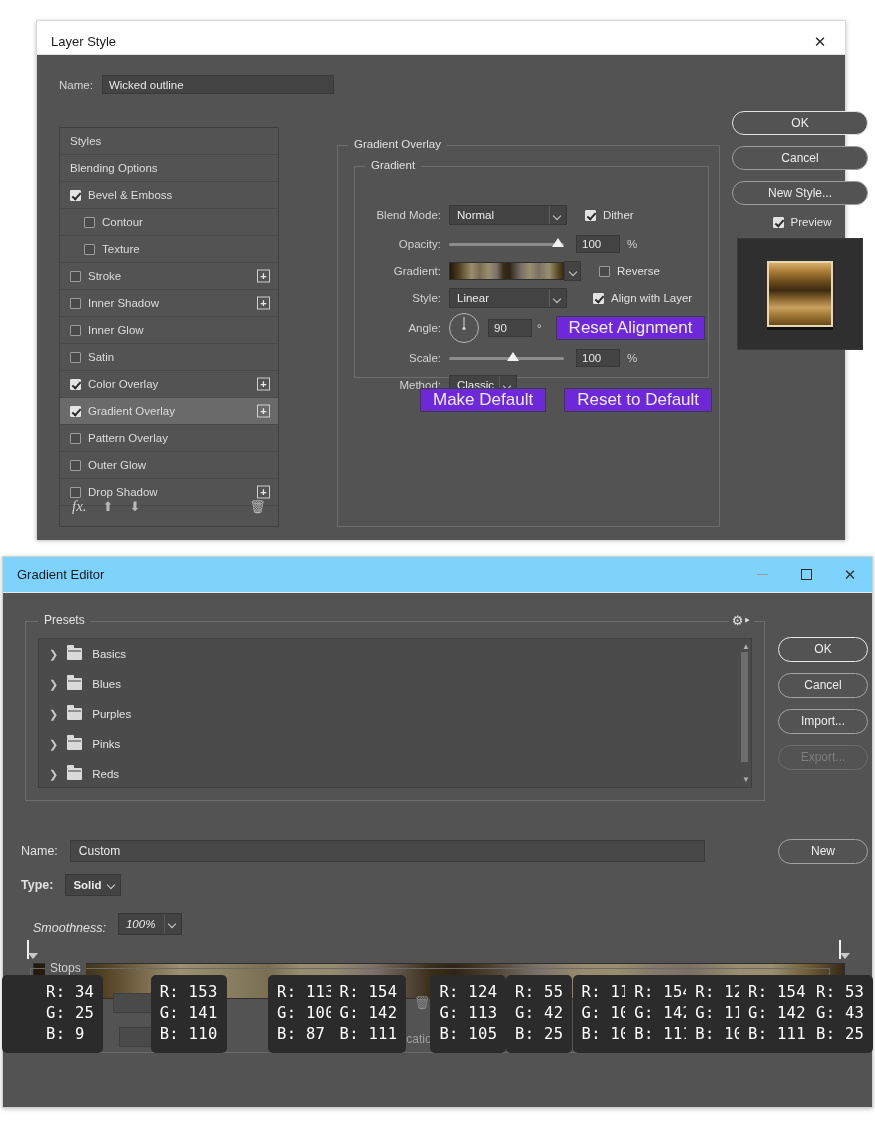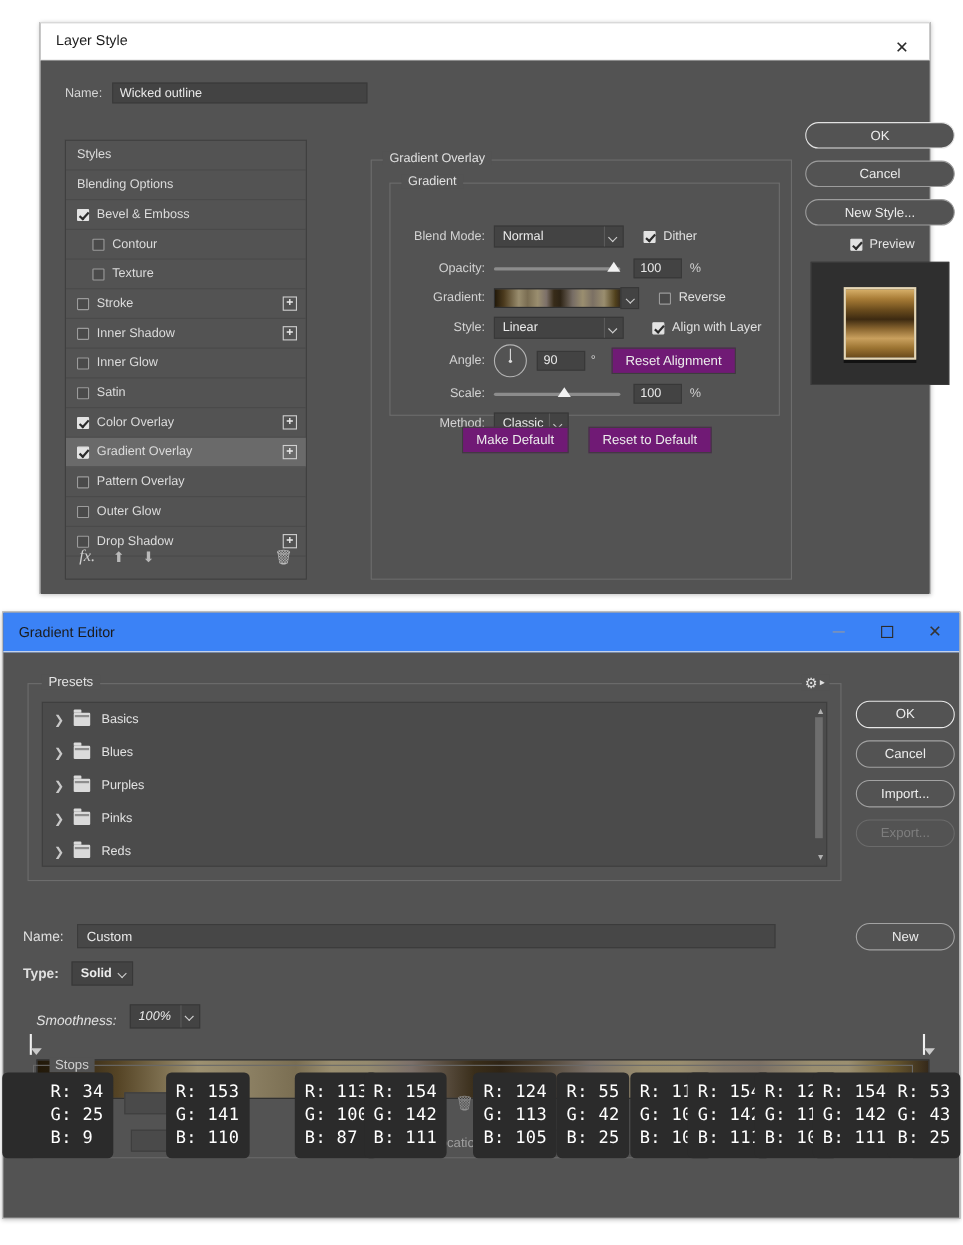--- a/index.html
+++ b/index.html
@@ -13,21 +13,21 @@
   .page { position: relative; width: 875px; height: 1132px; background: #fff; overflow: hidden; }
 
   
   .ls-dialog {
     position: absolute; left: 36px; top: 20px; width: 810px; height: 520px;
     background: #535353; border: 1px solid #d9d9d9;
     box-shadow: 0 1px 4px rgba(0,0,0,0.25);
   }
   .ls-titlebar {
     height: 34px; background: #ffffff; border-bottom: 1px solid #e4e4e4;
-    display: flex; padding: 8px 10px 0 14px;
+    display: flex; align-items: center; padding: 8px 10px 0 14px;
   }
   .ls-title { font-size: 13px; color: #1b1b1b; flex: 1; }
   .win-close {
     width: 30px; height: 28px; display: flex; align-items: center; justify-content: center;
     color: #2a2a2a; font-size: 15px; line-height: 1;
   }
   .ls-body { position: relative; height: 485px; background: #535353; }
 
   .name-row { position: absolute; left: 22px; top: 20px; display: flex; align-items: center; }
   .name-label { font-size: 11.5px; color: #d6d6d6; margin-right: 9px; }
@@ -133,22 +133,22 @@
   }
   .dial::before {
     content: ""; position: absolute; left: 50%; top: 3px; width: 1px; height: 12px;
     background: #dcdcdc; transform: translateX(-50%);
   }
   .dial::after {
     content: ""; position: absolute; left: 50%; top: 13px; width: 3px; height: 3px;
     border-radius: 50%; background: #dcdcdc; transform: translateX(-50%);
   }
   .btn-flat {
-    background: #701a75; border: 1px solid #3d3d3d; color: #ececec;
-    font-size: 12px; height: 24px; line-height: 22px; padding: 0 12px; text-align: center;
+    background: #6d28d9; border: 1px solid #3d3d3d; color: #ececec;
+    font-size: 17px; height: 24px; line-height: 22px; padding: 0 12px; text-align: center;
     font-family: "Liberation Sans", sans-serif;
   }
 
   
   .ls-rightcol { position: absolute; left: 695px; top: 56px; width: 140px; }
   .pill {
     width: 136px; height: 24px; border: 1px solid #9d9d9d; border-radius: 12px;
     background: #535353; color: #ececec; font-size: 12px; line-height: 22px;
     text-align: center; margin-bottom: 11px; font-family: "Liberation Sans", sans-serif;
   }
@@ -168,21 +168,21 @@
     box-shadow: 0 3px 0 #121212, 2px 0 0 #2a2a2a;
   }
 
   
   .ge-dialog {
     position: absolute; left: 2px; top: 556px; width: 871px; height: 552px;
     background: #535353; border: 1px solid #cfcfcf;
     box-shadow: 0 1px 4px rgba(0,0,0,0.25);
   }
   .ge-titlebar {
-    height: 36px; background: #3b82f6; display: flex; align-items: center;
+    height: 36px; background: #7dd3fc; display: flex; align-items: center;
     padding-left: 14px; border-bottom: 1px solid #e6e6e6;
   }
   .ge-title { font-size: 13px; color: #1b1b1b; flex: 1; }
   .wbtn { width: 44px; height: 34px; display: flex; align-items: center; justify-content: center; color: #343434; }
   .wbtn .min { width: 11px; height: 1px; background: #9a9a9a; }
   .wbtn .sq { width: 11px; height: 11px; border: 1.5px solid #2b2b2b; }
   .wbtn .xx { font-size: 15px; line-height: 1; }
 
   .ge-body { position: relative; height: 514px; }
 

